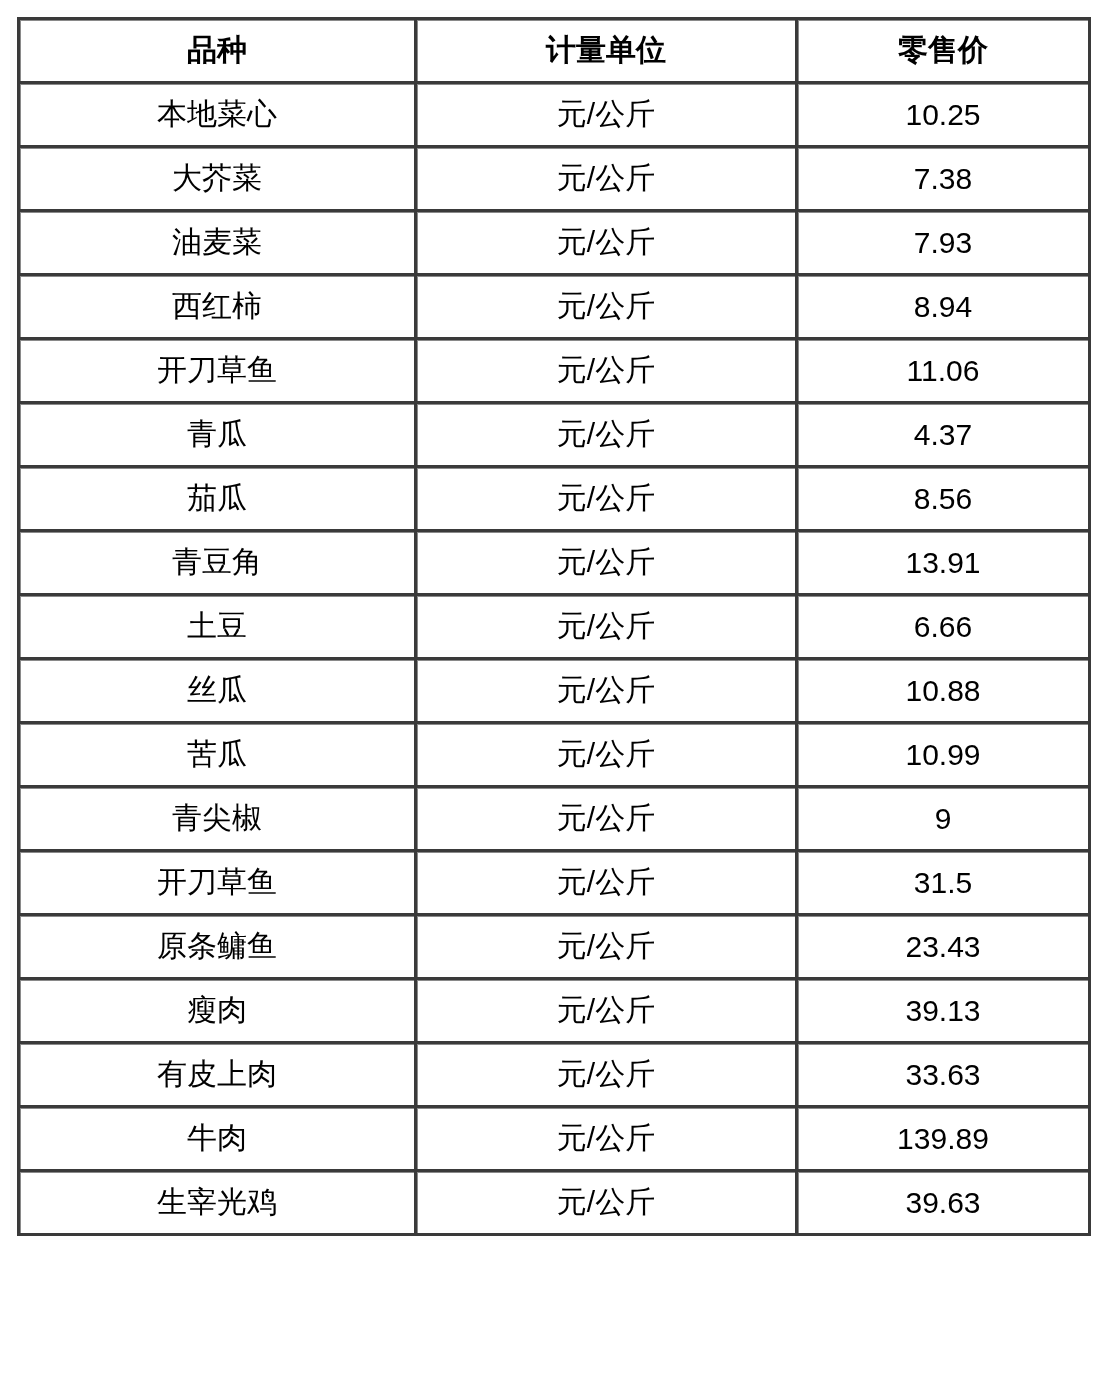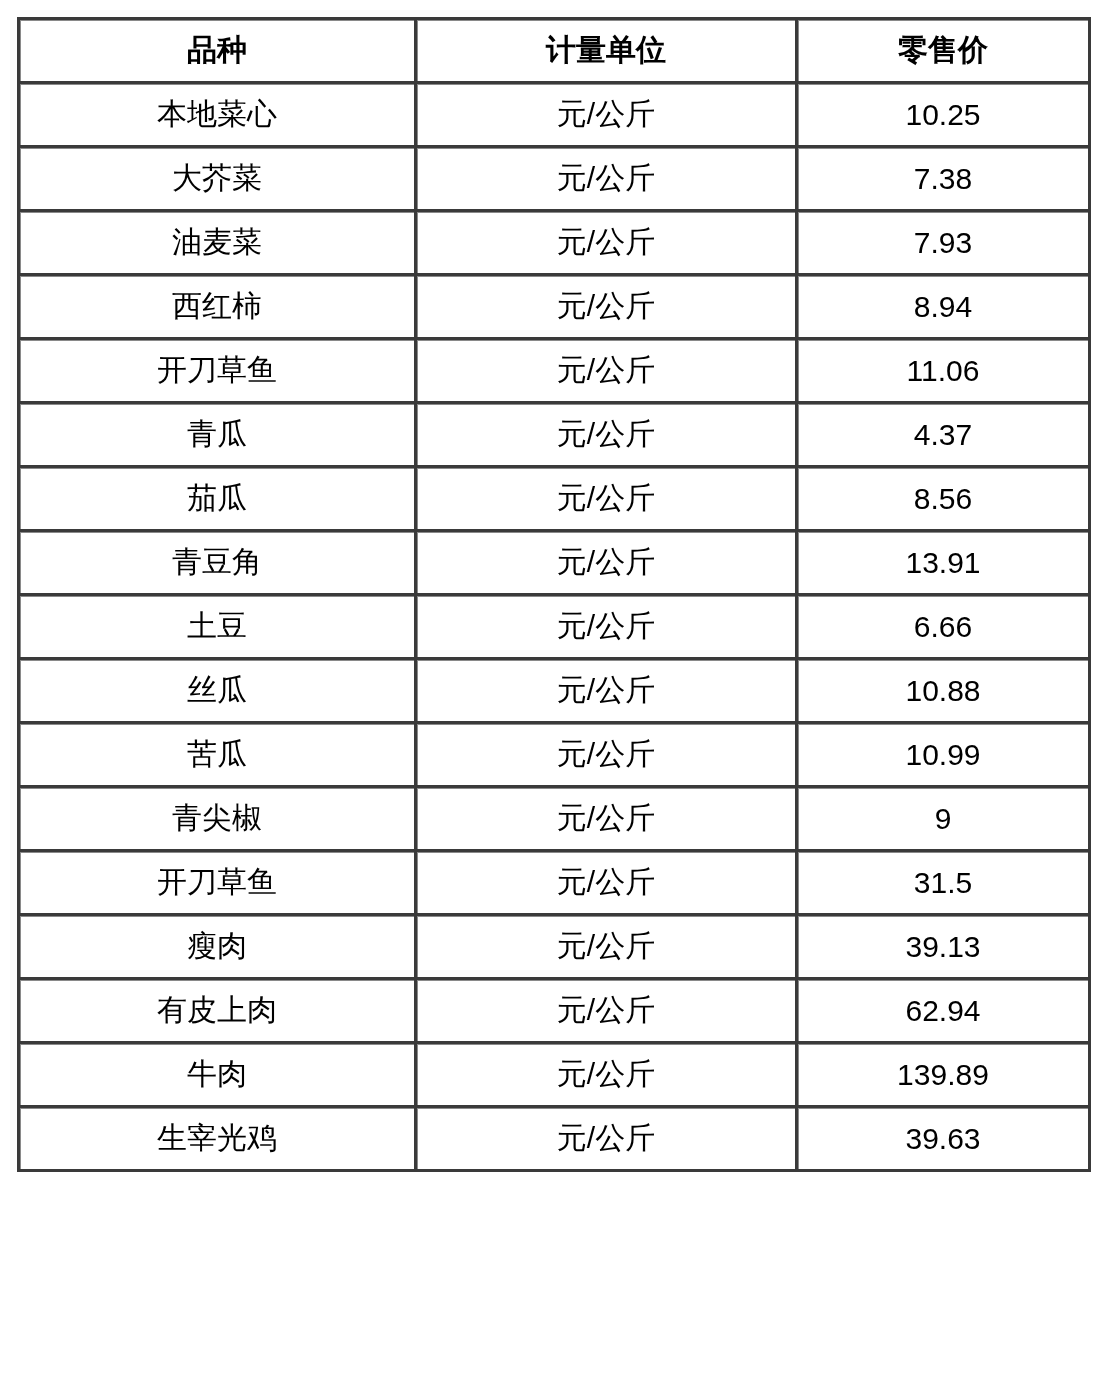--- a/index.html
+++ b/index.html
@@ -121,28 +121,33 @@
           <td>青尖椒</td>
           <td>元/公斤</td>
           <td>9</td>
         </tr>
         <tr>
           <td>开刀草鱼</td>
           <td>元/公斤</td>
           <td>31.5</td>
         </tr>
         <tr>
+          <td>原条鳙鱼</td>
+          <td>元/公斤</td>
+          <td>23.43</td>
+        </tr>
+        <tr>
           <td>瘦肉</td>
           <td>元/公斤</td>
           <td>39.13</td>
         </tr>
         <tr>
           <td>有皮上肉</td>
           <td>元/公斤</td>
-          <td>62.94</td>
+          <td>33.63</td>
         </tr>
         <tr>
           <td>牛肉</td>
           <td>元/公斤</td>
           <td>139.89</td>
         </tr>
         <tr>
           <td>生宰光鸡</td>
           <td>元/公斤</td>
           <td>39.63</td>

